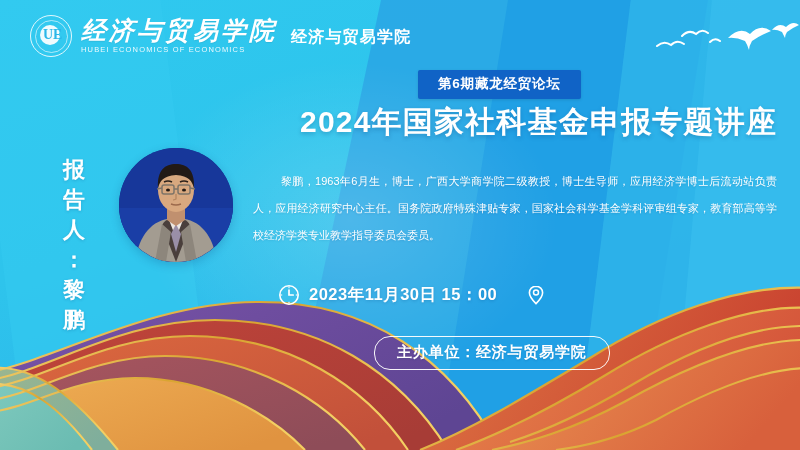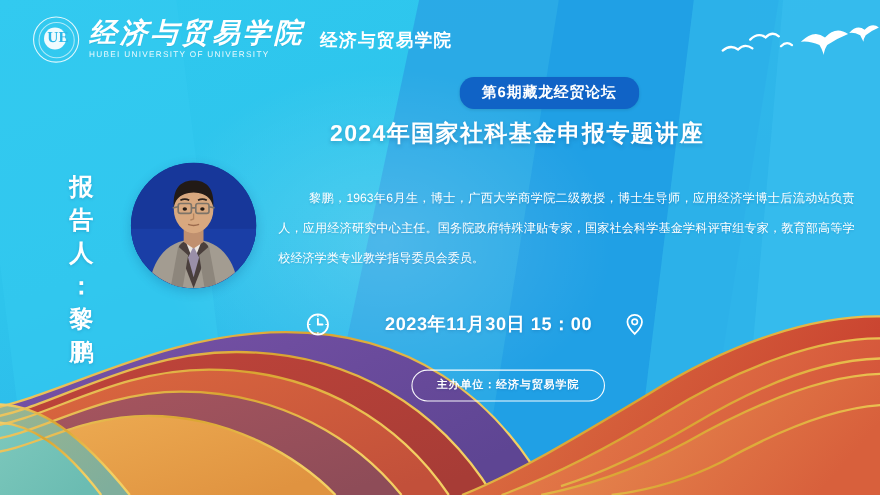--- a/index.html
+++ b/index.html
@@ -97,30 +97,30 @@
   }
 
   
   .birds { position:absolute; left:610px; top:8px; width:190px; height:70px; z-index:25; }
 
   
   .badge {
     position:absolute; left:418px; top:70px;
     padding:5px 20px 6px;
     background:#1063c6;
-    border-radius:13px;
+    border-radius:2px;
     color:#fff; font-size:13.5px; font-weight:bold; letter-spacing:.8px;
     z-index:28;
     box-shadow:0 1px 3px rgba(0,0,0,.12);
   }
 
   
   .main-title {
     position:absolute; left:300px; top:105px;
-    font-size:21px; line-height:34px; font-weight:bold;
+    font-size:30px; line-height:34px; font-weight:bold;
     color:#fff; letter-spacing:1.2px; z-index:28;
     text-shadow:0 2px 4px rgba(10,60,120,.28);
     white-space:nowrap;
   }
 
   
   .vlabel {
     position:absolute; left:58px; top:155px;
     width:34px;
     color:#fff; font-size:22px; font-weight:bold; line-height:30px;
@@ -147,30 +147,30 @@
   }
 
   
   .meta {
     position:absolute; left:278px; top:284px;
     display:flex; align-items:center; z-index:28;
     color:#fff; font-weight:bold; font-size:16.5px;
     text-shadow:0 1px 3px rgba(10,60,120,.22);
   }
   .meta .ico { display:inline-flex; margin-right:9px; flex:0 0 auto; }
-  .meta .txt { letter-spacing:.5px; white-space:nowrap;margin-left:41px; }
+  .meta .txt { letter-spacing:.5px; white-space:nowrap; }
   .meta .gap { width:30px; flex:0 0 auto; }
 
   
   .org {
     position:absolute; left:374px; top:336px;
     padding:6px 22px 7px;
     border:1.4px solid rgba(255,255,255,.95);
     border-radius:16px;
-    color:#fff; font-size:10px; font-weight:bold; letter-spacing:.8px;
+    color:#fff; font-size:15px; font-weight:bold; letter-spacing:.8px;
     z-index:28; white-space:nowrap;
     text-shadow:0 1px 2px rgba(10,60,120,.2);
   }
 
   
   .mountains {
     position:absolute; left:0; bottom:0; width:800px; height:170px;
     z-index:18;
   }
 </style>
@@ -186,21 +186,21 @@
   <div class="band band-e"></div>
   <div class="glow"></div>
 
   <div class="header">
     <div class="logo-wrap">
       <div class="crest">
         <span class="mk">UE</span>
       </div>
       <div class="logo-text">
         <div class="logo-cn">经济与贸易学院</div>
-        <div class="logo-en">HUBEI UNIVERSITY OF UNIVERSITY</div>
+        <div class="logo-en">HUBEI ECONOMICS OF ECONOMICS</div>
       </div>
     </div>
     <div class="dept-name">经济与贸易学院</div>
   </div>
 
   <div class="birds">
     <svg width="190" height="70" viewBox="0 0 190 70">
       <g fill="none" stroke="#ffffff" stroke-width="2.1" stroke-linecap="round">
         <path d="M47 38 q7 -6 14 -1 q6 -6 13 -1"></path>
         <path d="M72 28 q7 -7 14 -2 q6 -6 12 -1"></path>

